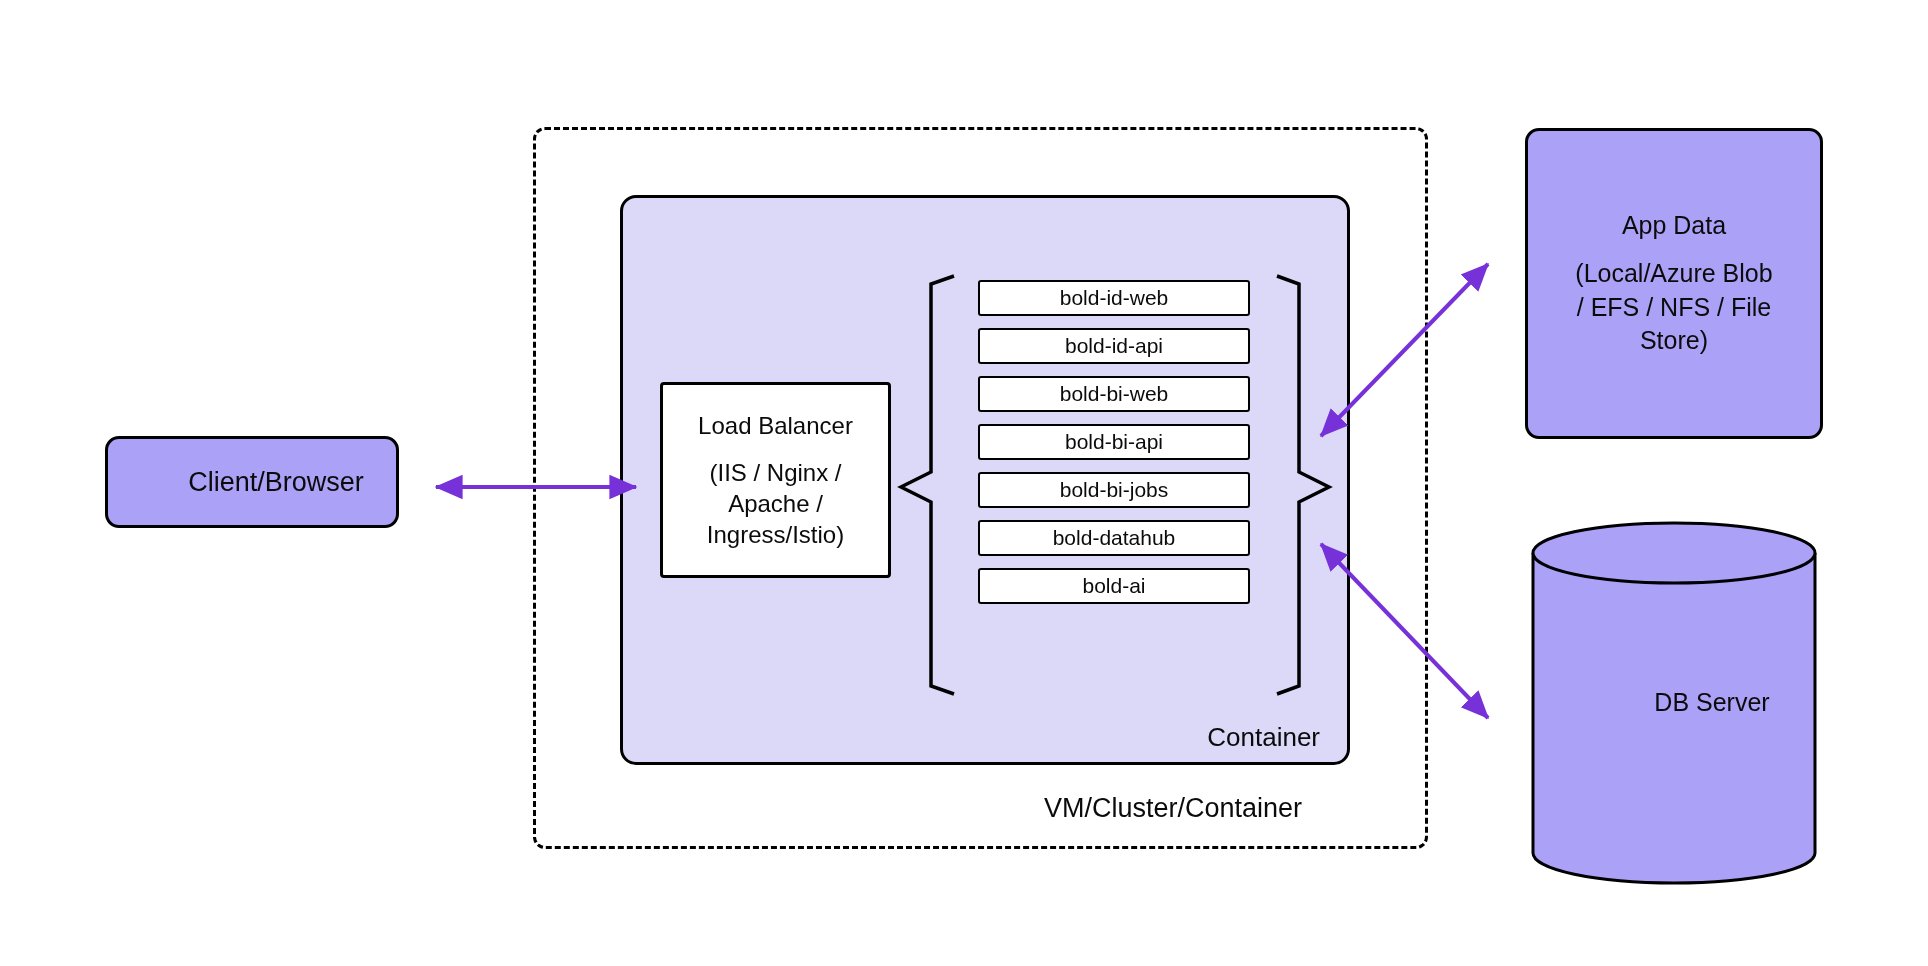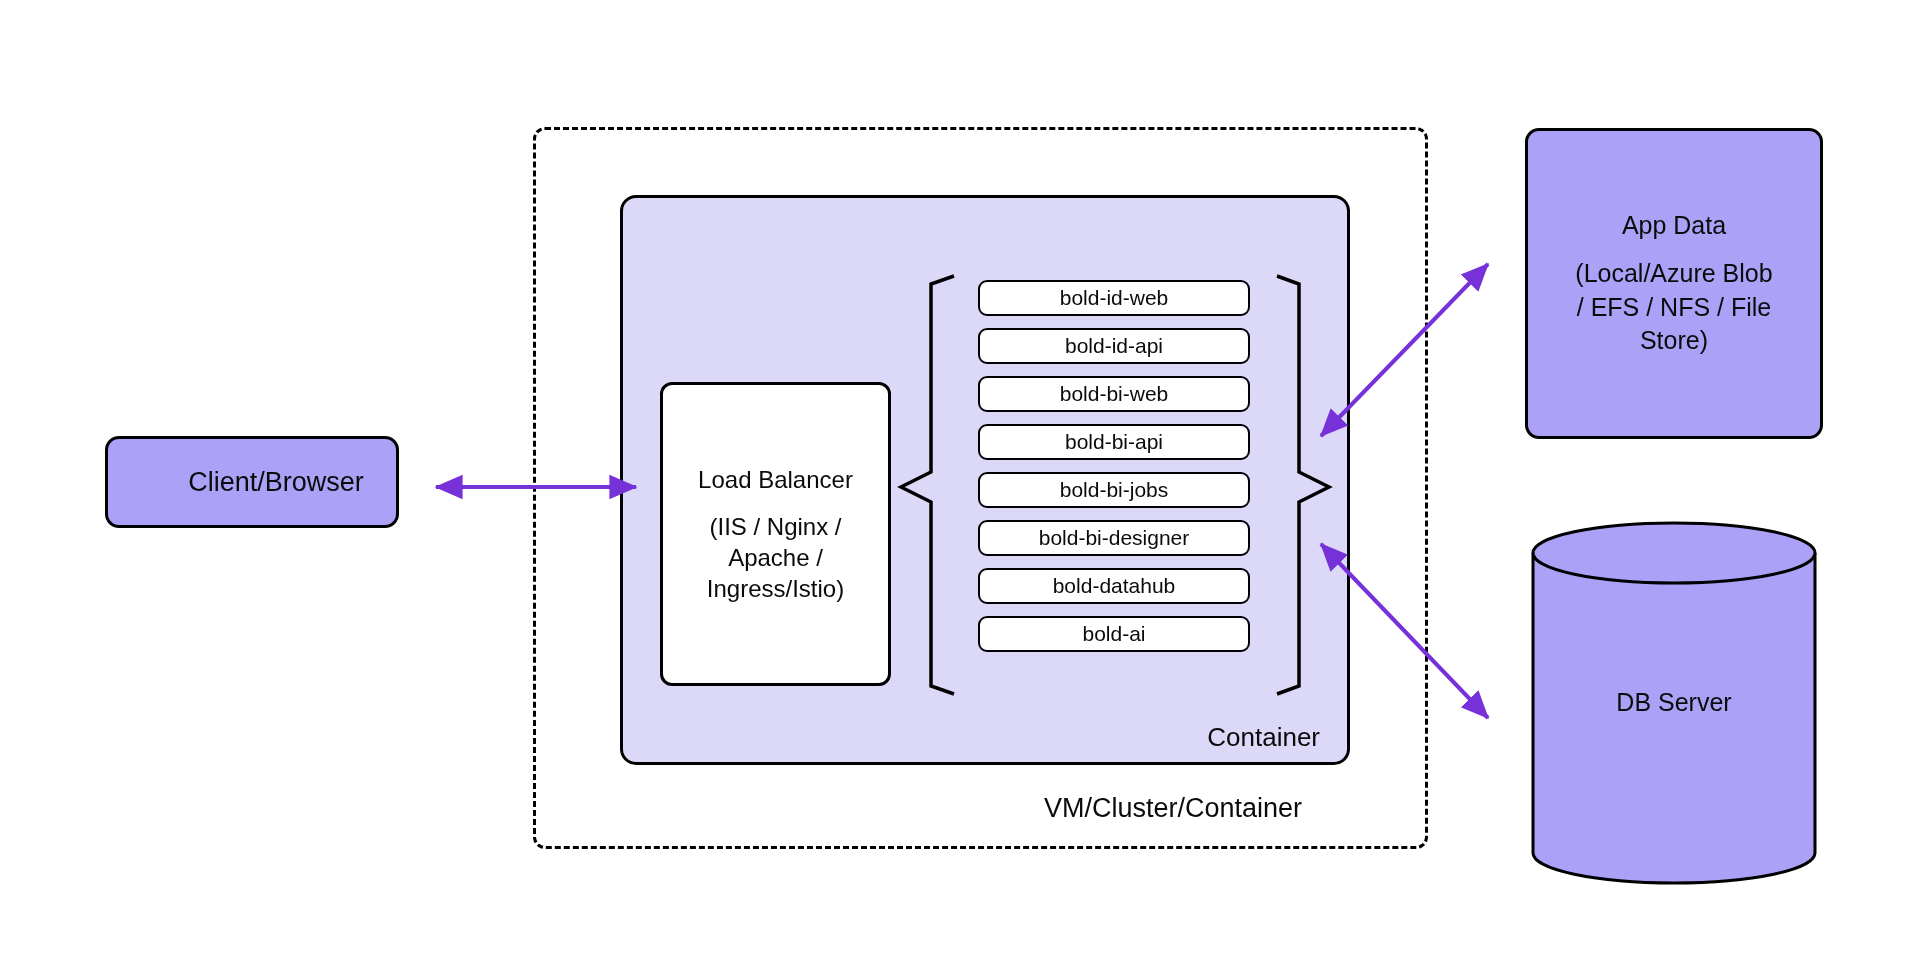--- a/index.html
+++ b/index.html
@@ -10,28 +10,28 @@
         border-radius:14px;display:flex;flex-direction:column;align-items:center;justify-content:center;
         text-align:center;}
   .client{left:105px;top:436px;width:294px;height:92px;font-size:27px;padding-left:48px;}
 
   .dashed-box{position:absolute;box-sizing:border-box;left:533px;top:127px;width:895px;height:722px;
         border:3px dashed #000;border-radius:12px;background:#ffffff;}
 
   .services-box{position:absolute;box-sizing:border-box;left:620px;top:195px;width:730px;height:570px;
         background:#dcd8f7;border:3px solid #000;border-radius:16px;}
 
-  .lb-box{position:absolute;box-sizing:border-box;left:660px;top:382px;width:231px;height:304px;
-        background:#ffffff;border:3px solid #000;border-radius:12px;
+  .lb-box{position:absolute;box-sizing:border-box;left:660px;top:382px;width:231px;height:196px;
+        background:#ffffff;border:3px solid #000;border-radius:4px;
         display:flex;flex-direction:column;align-items:center;justify-content:center;text-align:center;
         font-size:24px;line-height:1.3;padding:0 10px;}
   .lb-title{margin-bottom:16px;}
 
   .service-col{position:absolute;left:978px;top:280px;width:272px;display:flex;flex-direction:column;gap:12px;}
-  .service-item{box-sizing:border-box;height:36px;background:#ffffff;border:2.5px solid #000;border-radius:9px;
+  .service-item{box-sizing:border-box;height:36px;background:#ffffff;border:2.5px solid #000;border-radius:3px;
         display:flex;align-items:center;justify-content:center;font-size:21px;}
 
   .services-label{position:absolute;left:1150px;top:722px;width:170px;text-align:right;font-size:26px;}
   .cluster-label{position:absolute;left:983px;top:793px;width:380px;text-align:center;font-size:27px;}
 
   .appdata{left:1525px;top:128px;width:298px;height:311px;font-size:25px;line-height:1.35;padding:0 14px;}
   .node-title{margin-bottom:14px;text-align:right;}
   .node-sub{white-space:pre-line;}
 
   .db-text{position:absolute;left:1533px;top:560px;width:282px;height:300px;
@@ -72,38 +72,35 @@
     <div class="service-item">
         <span>bold-bi-web</span>
       </div>
     <div class="service-item">
         <span>bold-bi-api</span>
       </div>
     <div class="service-item">
         <span>bold-bi-jobs</span>
       </div>
     <div class="service-item">
-        <span>bold-bi-designer</span>
-      </div>
-    <div class="service-item">
         <span>bold-datahub</span>
       </div>
     <div class="service-item">
         <span>bold-ai</span>
       </div>
   </div>
 
   <div class="node appdata">
     <div class="node-title">App Data</div>
     <div class="node-sub">(Local/Azure Blob
 / EFS / NFS / File
 Store)</div>
   </div>
 
-  <div class="db-text" style="z-index: 2;">
+  <div class="db-text" style="z-index: 2; padding-left: 38px;">
     <div class="node-title">DB Server</div>
   </div>
 
   <svg class="overlay" width="1928" height="966" viewBox="0 0 1928 966">
     <defs>
       <marker id="ah" viewBox="0 0 10 10" refX="9.5" refY="5" markerWidth="7" markerHeight="7" orient="auto-start-reverse">
         <path d="M0,0.6 L10,5 L0,9.4 Z" fill="#7731d8"></path>
       </marker>
     </defs>
 

